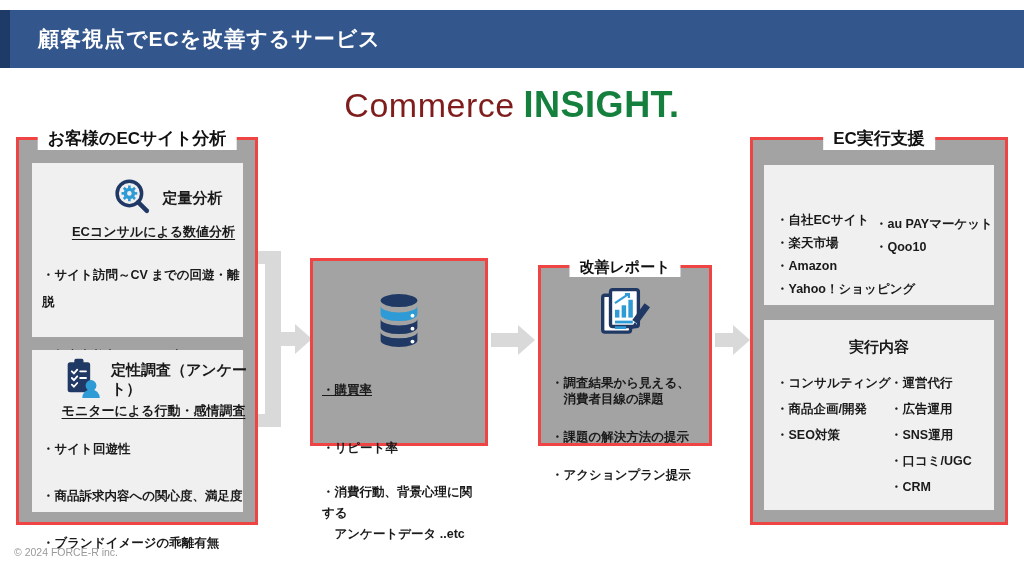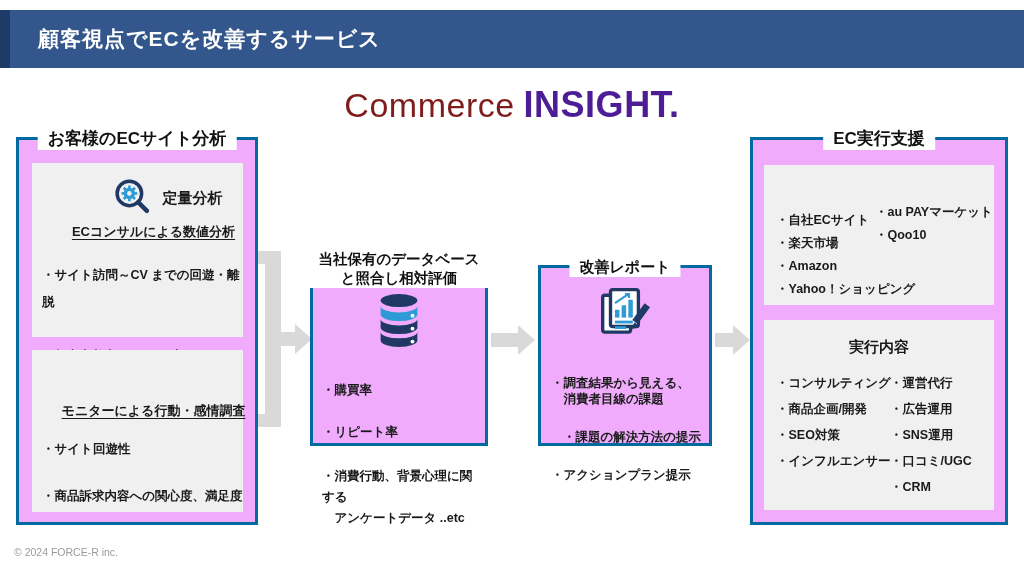--- a/index.html
+++ b/index.html
@@ -10,23 +10,23 @@
     overflow:hidden; font-weight:bold;
   }
   
   .topbar { position:absolute; left:0; top:10px; width:100%; height:58px; background:#33568C; }
   .topbar-accent { position:absolute; left:0; top:0; width:10px; height:58px; background:#1E3A66; }
   .topbar-title { position:absolute; left:38px; top:0; height:52px; line-height:58px;
     font-size:21px; letter-spacing:1px; color:#ffffff; }
   
   .logo { position:absolute; top:84px; left:0; width:100%; text-align:center; }
   .logo-commerce { font-size:34px; font-weight:400; color:#7f1d1d; letter-spacing:.5px; }
-  .logo-insight { font-size:36px; font-weight:800; color:#4c1d95; margin-left:9px; letter-spacing:.5px; }
-  
-  .frame { position:absolute; border:3px solid #0369a1; background:#f0abfc; }
+  .logo-insight { font-size:36px; font-weight:800; color:#15803d; margin-left:9px; letter-spacing:.5px; }
+  
+  .frame { position:absolute; border:3px solid #ef4444; background:#a3a3a3; }
   .legend { position:absolute; left:50%; transform:translateX(-50%); background:#fff;
     padding:0 10px; white-space:nowrap; text-align:center; color:#111; }
   .legend-1 { top:-12px; line-height:22px; font-size:17px; }
   .legend-sm { top:-11px; line-height:20px; font-size:15px; }
   .legend-2line { top:-11px; line-height:19px; font-size:14.5px; white-space:pre-line; width:max-content; }
   .panel { position:absolute; background:#F0F0F0; }
   .panel-head { position:absolute; left:0; width:100%; display:flex; align-items:center; justify-content:center; gap:10px;margin-left:29px; }
   .panel-head-label { font-size:15px; }
   .subhead { position:absolute; left:16px; width:100%; text-align:center; font-size:13px;
     text-decoration:underline; text-underline-offset:3px; }
@@ -80,53 +80,70 @@
       <div class="subhead" style="top:60px;">ECコンサルによる数値分析</div>
       <div class="list" style="left:10px; top:72px; line-height:27px;">
         <div>・サイト訪問～CV までの回遊・離脱</div>
         <div>・顧客定着率/リピート率</div>
         <div>・商品ごとの購買データ/口コミ</div>
         <div>・CRM施策の効果検証 ..etc</div>
       </div>
     </div>
 
     <div class="panel" style="left:13px; top:210px; width:211px; height:162px;">
+      <div class="panel-head" style="top:8px;">
+        <span class="icon">
+          <svg width="40" height="40" viewBox="0 0 48 48">
+            <rect x="8" y="5" width="27" height="36" rx="3" fill="#1F3864"></rect>
+            <rect x="16" y="1" width="11" height="7" rx="2" fill="#1F3864"></rect>
+            <g stroke="#ffffff" stroke-width="2.2" stroke-linecap="round" fill="none">
+              <path d="M13 16 l2.5 2.5 4 -4.5"></path>
+                <line x1="23" y1="16" x2="30" y2="16"></line>
+              <path d="M13 24 l2.5 2.5 4 -4.5"></path>
+                <line x1="23" y1="24" x2="30" y2="24"></line>
+              <path d="M13 32 l2.5 2.5 4 -4.5"></path>
+            </g>
+            <circle cx="36" cy="33" r="6.5" fill="#2E9BD6"></circle>
+            <path d="M25.5 48 a10.5 10.5 0 0 1 21 0 z" fill="#2E9BD6"></path>
+          </svg>
+        </span>
+        <span class="panel-head-label">定性調査（アンケート）</span>
+      </div>
       <div class="subhead" style="top:52px;">モニターによる行動・感情調査</div>
       <div class="list" style="left:10px; top:64px; line-height:23.5px;">
         <div>・サイト回遊性</div>
         <div>・商品訴求内容への関心度、満足度</div>
+        <div>・ブランドイメージの乖離有無</div>
         
       </div>
     </div>
   </div>
 
   <div>
     <div class="gray" style="left:258px; top:251px; width:23px; height:13px;"></div>
     <div class="gray" style="left:265px; top:251px; width:16px; height:176px;"></div>
     <div class="gray" style="left:258px; top:414px; width:23px; height:13px;"></div>
     <div class="gray" style="left:281px; top:332px; width:14px; height:14px;"></div>
     <div class="ahead" style="left:295px; top:324px;"></div>
   </div>
 
   <div class="frame" style="left:310px; top:258px; width:178px; height:188px;">
-    <div class="legend legend-2line">当社保有のデータベース
-と照合し相対評価</div>
     <div style="position:absolute; left:0; top:32px; width:100%; text-align:center;">
       <svg width="52" height="54" viewBox="0 0 48 50">
         <ellipse cx="24" cy="7" rx="17" ry="6" fill="#1F3864"></ellipse>
         <path d="M7 12 v8 a17 6 0 0 0 34 0 v-8 a17 6 0 0 1 -34 0 z" fill="#2E9BD6"></path>
         <path d="M7 24 v8 a17 6 0 0 0 34 0 v-8 a17 6 0 0 1 -34 0 z" fill="#1F3864"></path>
         <path d="M7 36 v8 a17 6 0 0 0 34 0 v-8 a17 6 0 0 1 -34 0 z" fill="#1F3864"></path>
         <circle cx="36.5" cy="21" r="1.8" fill="#ffffff"></circle>
         <circle cx="36.5" cy="33" r="1.8" fill="#ffffff"></circle>
         <circle cx="36.5" cy="45" r="1.8" fill="#ffffff"></circle>
       </svg>
     </div>
     <div class="list" style="left:9px; top:98px; line-height:21px;">
-      <div style="margin-bottom:0;">・購買率</div>
+      <div style="margin-bottom:16px;text-decoration:underline;">・購買率</div>
       <div style="margin-bottom:2px;">・リピート率</div>
       <div>・消費行動、背景心理に関する
 　アンケートデータ ..etc</div>
     </div>
   </div>
 
   <div>
     <div class="gray" style="left:491px; top:333px; width:27px; height:14px;"></div>
     <div class="ahead" style="left:518px; top:325px;"></div>
   </div>
@@ -145,53 +162,52 @@
         <path d="M17 16 l12 -8 M26 8 h3.5 v3.5" stroke="#2E9BD6" stroke-width="2" fill="none"></path>
         <line x1="17" y1="33" x2="33" y2="33" stroke="#2E9BD6" stroke-width="2.5"></line>
         <line x1="17" y1="38" x2="27" y2="38" stroke="#2E9BD6" stroke-width="2.5"></line>
         <line x1="46" y1="18" x2="35" y2="33" stroke="#1F3864" stroke-width="6"></line>
         <polygon points="35,33 30.5,39.5 38,38" fill="#1F3864"></polygon>
       </svg>
     </div>
     <div class="list" style="left:10px; top:90px; line-height:16.5px;">
       <div style="margin-bottom:5px;">・調査結果から見える、
 　消費者目線の課題</div>
-      <div style="margin-bottom:5px;margin-left:12px;">・課題の解決方法の提示</div>
+      <div style="margin-bottom:5px;">・課題の解決方法の提示</div>
       <div>・アクションプラン提示</div>
     </div>
   </div>
 
   <div>
     <div class="gray" style="left:715px; top:333px; width:18px; height:14px;"></div>
     <div class="ahead" style="left:733px; top:325px;"></div>
   </div>
 
   <div class="frame" style="left:750px; top:137px; width:258px; height:388px;">
     <div class="legend legend-1">EC実行支援</div>
 
     <div class="panel" style="left:11px; top:25px; width:230px; height:140px;">
       <div class="col" style="left:12px; top:44px; line-height:23px;">
         <div>・自社ECサイト</div>
         <div>・楽天市場</div>
         <div>・Amazon</div>
         <div>・Yahoo！ショッピング</div>
       </div>
-      <div class="col" style="left:111px; top:36px; line-height:23px;">
+      <div class="col" style="left:111px; top:48px; line-height:23px;">
         <div>・au PAYマーケット</div>
         <div>・Qoo10</div>
       </div>
     </div>
 
     <div class="panel" style="left:11px; top:180px; width:230px; height:190px;">
       <div class="heading-center" style="top:18px;">実行内容</div>
       <div class="col" style="left:12px; top:50px; line-height:26px;">
         <div>・コンサルティング</div>
         <div>・商品企画/開発</div>
         <div>・SEO対策</div>
-        <div>・インフルエンサー</div>
       </div>
       <div class="col" style="left:126px; top:50px; line-height:26px;">
         <div>・運営代行</div>
         <div>・広告運用</div>
         <div>・SNS運用</div>
         <div>・口コミ/UGC</div>
         <div>・CRM</div>
       </div>
     </div>
   </div>

